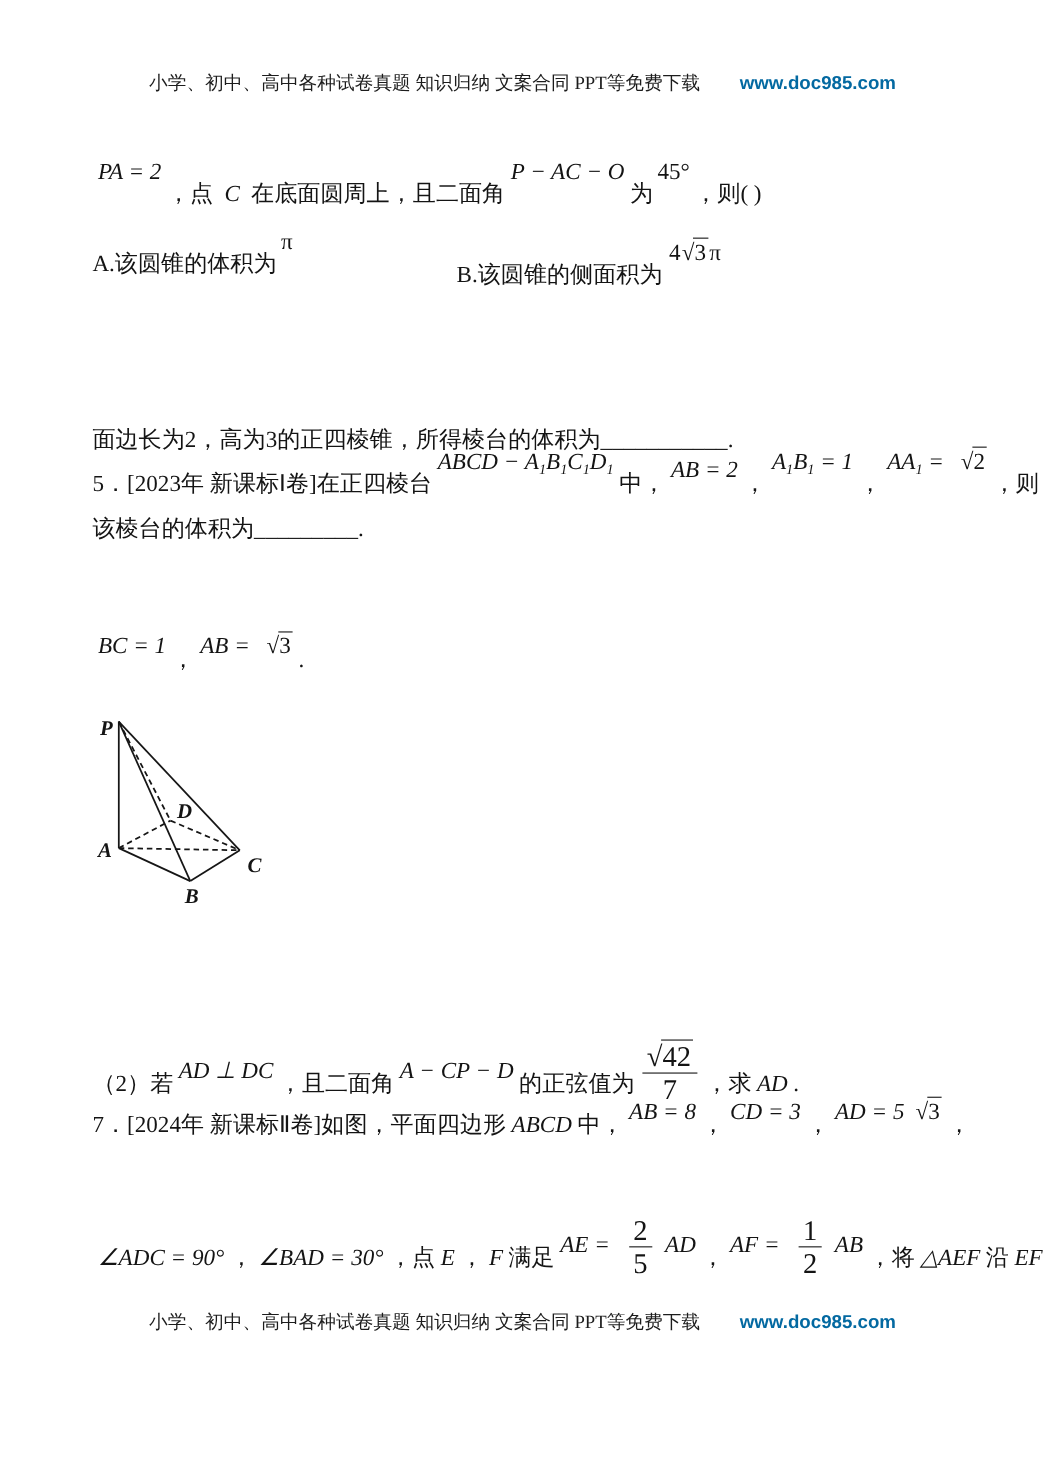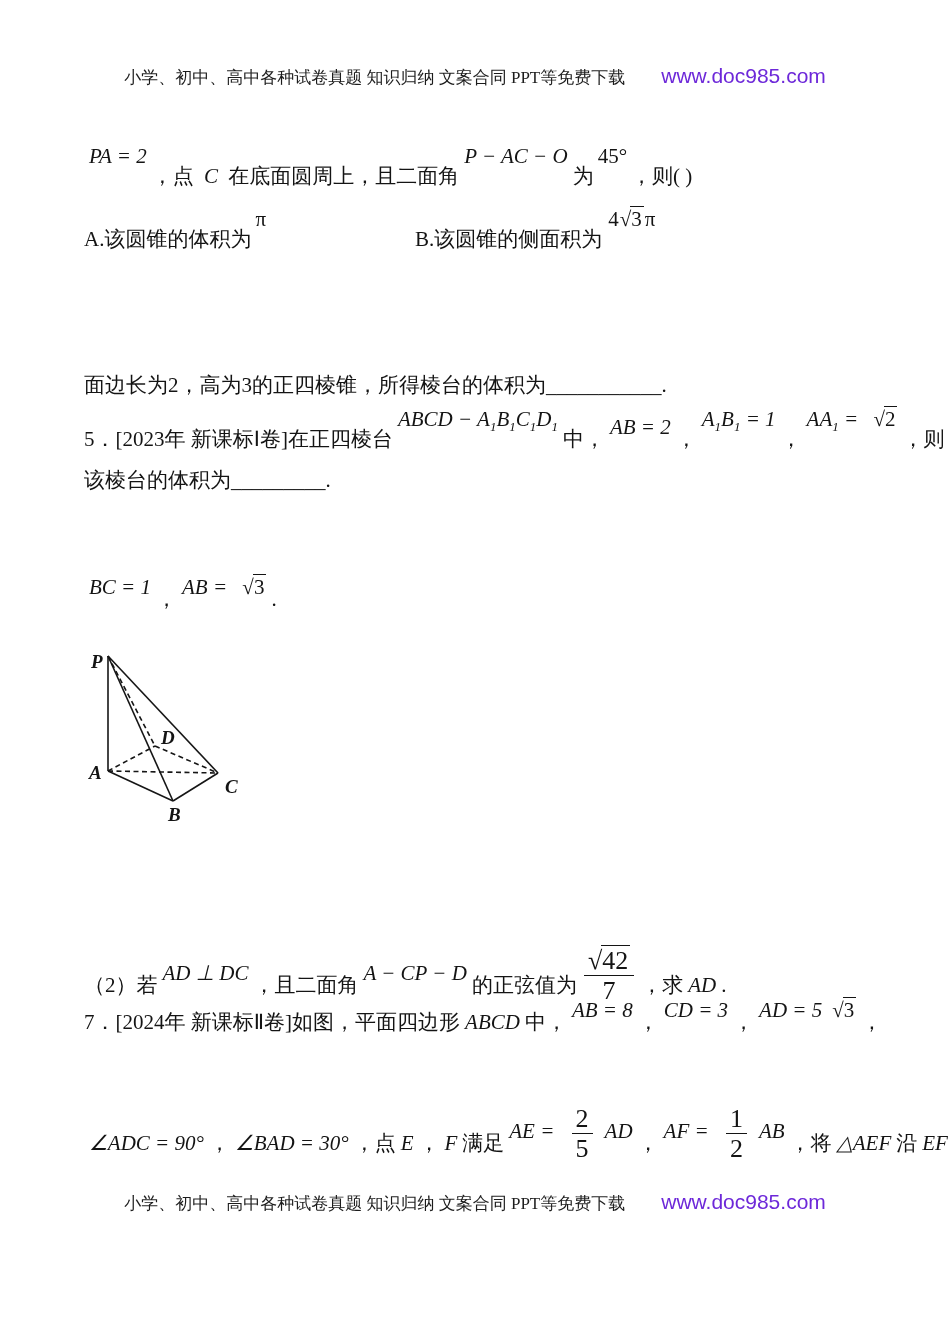--- a/index.html
+++ b/index.html
@@ -1,36 +1,36 @@
 <!DOCTYPE html>
 <html><head>
 <meta charset="utf-8">
 <style>
   html,body{margin:0;padding:0;background:#ffffff;}
   body{width:950px;height:1344px;position:relative;font-family:"Liberation Serif",serif;color:#141414;overflow:hidden;}
   .page{position:absolute;inset:0;background:#fff;}
   .hf{position:absolute;left:0;width:100%;display:flex;justify-content:center;align-items:baseline;gap:36px;font-size:17px;color:#1c1c1c;white-space:nowrap;}
-  .hf .url{font-family:"Liberation Sans",sans-serif;font-weight:400;font-size:21px;color:#6d28d9;}
+  .hf .url{font-family:"Liberation Sans",sans-serif;font-weight:700;font-size:17px;color:#0369a1;}
   .header{top:64px;}
   .footer{top:1190px;}
   .line{position:absolute;left:84px;width:820px;font-size:21px;line-height:1.4;white-space:nowrap;}
   .seg-t{font-family:"Liberation Serif",serif;}
   .seg-m{font-style:italic;margin:0 5px;}
   .seg-n{margin:12px 4px;}
   .r1{position:relative;top:-12px;}
   .r2{position:relative;top:-20px;}
   .seg-q{margin:0 5px;white-space:nowrap;}
   .seg-q .seg-n{margin:0 1px;}
   .qrad{border-top:1.5px solid #141414;padding:0 2px 0 1px;margin-left:-1px;}
   .seg-f{display:inline-block;text-align:center;vertical-align:-7px;margin:0 7px;font-size:26px;line-height:1.12;}
   .fnum{display:block;padding:0 4px;}
   .fden{display:block;border-top:1.5px solid #141414;padding:0 4px;}
   sub{font-size:13px;line-height:0;}
   .optcell{display:inline-block;}
-  .optcell-right{position:absolute;left:331px;top:0;}
+  .optcell-right{position:absolute;left:331px;top:10px;}
   .figure{position:absolute;left:80px;top:640px;width:178px;height:200px;}
   .figure svg text{font-family:"Liberation Serif",serif;font-style:italic;font-weight:bold;font-size:19px;fill:#141414;}
 </style>
 </head>
 <body>
 
 <div class="page">
 
   <div class="hf header">
     <span>小学、初中、高中各种试卷真题 知识归纳 文案合同 PPT等免费下载</span>
@@ -38,21 +38,21 @@
   </div>
 
   <div class="line" style="top:162px"><span class="seg-m r2">PA = 2</span><span class="seg-t">，点 </span><span class="seg-m">C</span><span class="seg-t"> 在底面圆周上，且二面角</span><span class="seg-m r2">P − AC − O</span><span class="seg-t">为</span><span class="seg-n r2">45°</span><span class="seg-t">，则(  )</span></div>
 
   <div class="line" style="top:225px">
     <span class="optcell"><span class="seg-t">A.该圆锥的体积为</span><span class="seg-n r2">π</span></span>
     <span class="optcell optcell-right"><span class="seg-t">B.该圆锥的侧面积为</span><span class="seg-q r2"><span class="seg-n">4</span>√<span class="qrad">3</span><span class="seg-n">π</span></span></span>
   </div>
 
 
-  <div class="line" style="top:371px"><span class="seg-t">面边长为2，高为3的正四棱锥，所得棱台的体积为___________.</span></div>
+  <div class="line" style="top:385px"><span class="seg-t">面边长为2，高为3的正四棱锥，所得棱台的体积为___________.</span></div>
 
   <div class="line" style="top:425px"><span class="seg-t">5．[2023年 新课标Ⅰ卷]在正四棱台</span><span class="seg-m r2">ABCD − A<sub>1</sub>B<sub>1</sub>C<sub>1</sub>D<sub>1</sub></span><span class="seg-t">中，</span><span class="seg-m r1">AB = 2</span><span class="seg-t">，</span><span class="seg-m r2">A<sub>1</sub>B<sub>1</sub> = 1</span><span class="seg-t">，</span><span class="seg-m r2">AA<sub>1</sub> = </span><span class="seg-q r2">√<span class="qrad">2</span></span><span class="seg-t">，则</span></div>
   <div class="line" style="top:466px"><span class="seg-t">该棱台的体积为_________.</span></div>
 
   <div class="line" style="top:585px"><span class="seg-m r1">BC = 1</span><span class="seg-t">，</span><span class="seg-m r1">AB = </span><span class="seg-q r1">√<span class="qrad">3</span></span><span class="seg-t">.</span></div>
 
   <div class="figure"><svg viewBox="0 0 178 200" width="178" height="200">
         <line x1="28" y1="16" x2="28" y2="131" stroke="#161616" stroke-width="1.6"></line>
         <line x1="28" y1="16" x2="93" y2="161" stroke="#161616" stroke-width="1.6"></line>
         <line x1="28" y1="16" x2="138" y2="133" stroke="#161616" stroke-width="1.6"></line>

